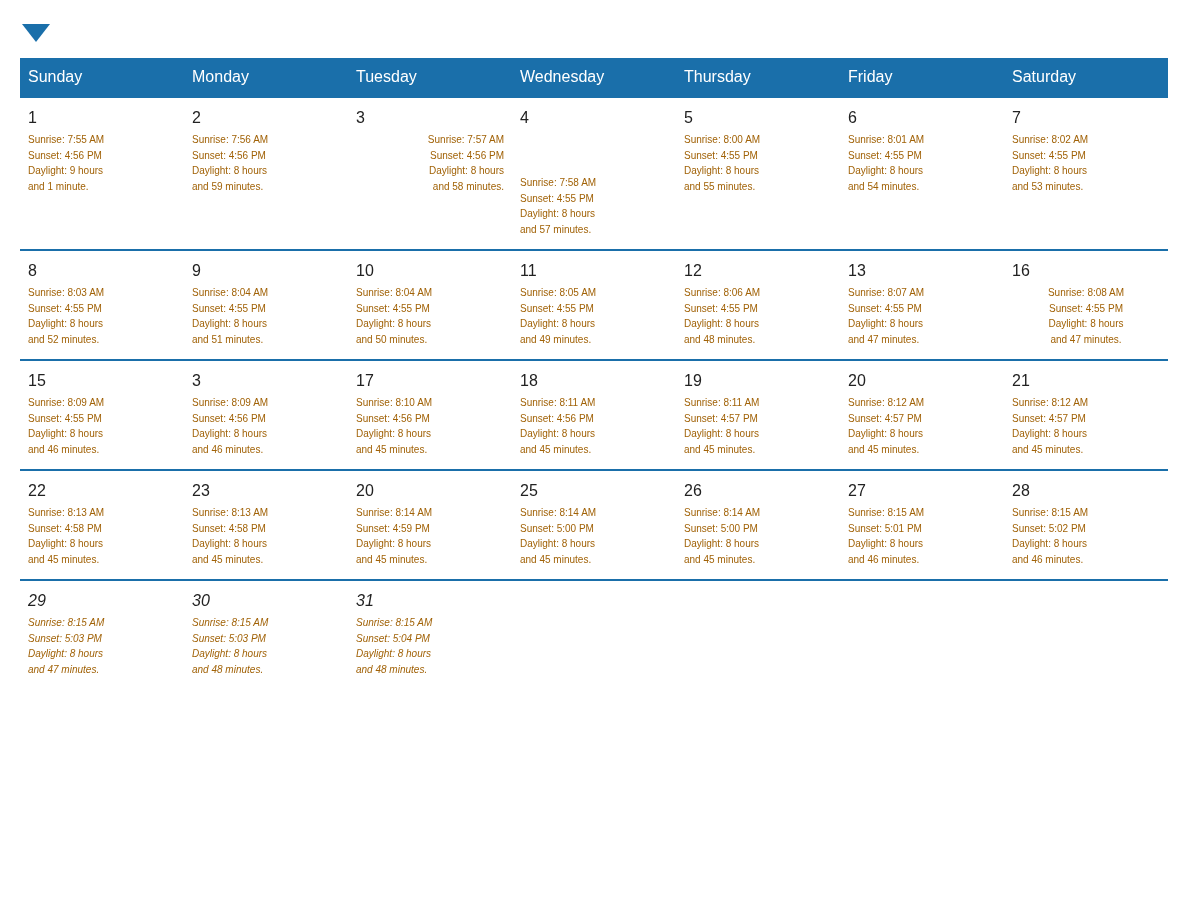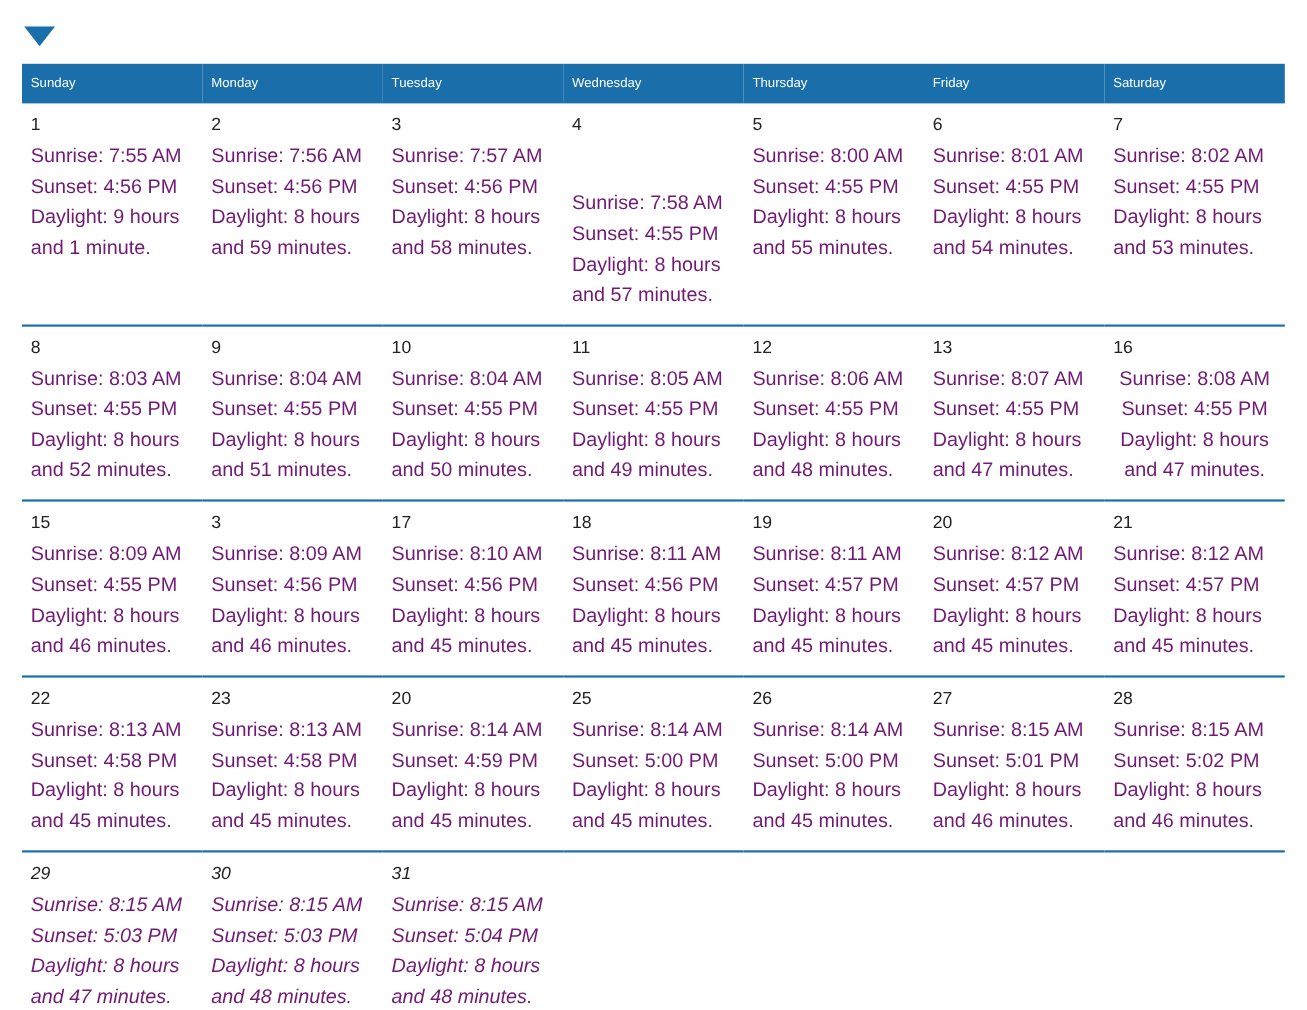--- a/index.html
+++ b/index.html
@@ -65,21 +65,21 @@
       width: 100%;
       border-collapse: collapse;
       table-layout: fixed;
     }
     thead tr {
       background-color: #1a6faa;
       color: #fff;
     }
     thead th {
       padding: 10px 8px;
-      font-size: 12px;
+      font-size: 16px;
       font-weight: normal;
       text-align: left;
       border: none;
     }
     tbody tr {
       border-top: 2px solid #1a6faa;
     }
     tbody td {
       padding: 8px 8px 12px 8px;
       vertical-align: top;
@@ -88,22 +88,22 @@
       line-height: 1.5;
       border-right: none;
     }
     .day-number {
       font-size: 16px;
       font-weight: normal;
       display: block;
       margin-bottom: 2px;
     }
     .day-info {
-      font-size: 18px;
-      color: #701a75;
+      font-size: 10px;
+      color: #a16207;
       line-height: 1.55;
     }
     tbody tr:last-child td {
       padding-bottom: 20px;
       font-style: italic;
     }
   </style>
 </head>
 <body>
 
@@ -146,21 +146,21 @@
         </td>
         <td>
           <span class="day-number">2</span>
           <div class="day-info" style="white-space: pre-line;">Sunrise: 7:56 AM
 Sunset: 4:56 PM
 Daylight: 8 hours
 and 59 minutes.</div>
         </td>
         <td>
           <span class="day-number">3</span>
-          <div class="day-info" style="white-space: pre-line;">Sunrise: 7:57 AM
+          <div class="day-info" style="white-space: pre-line; text-align: right;">Sunrise: 7:57 AM
 Sunset: 4:56 PM
 Daylight: 8 hours
 and 58 minutes.</div>
         </td>
         <td>
           <span class="day-number">4</span>
           <div class="day-info" style="white-space: pre-line; margin-top: 45px;">Sunrise: 7:58 AM
 Sunset: 4:55 PM
 Daylight: 8 hours
 and 57 minutes.</div>

